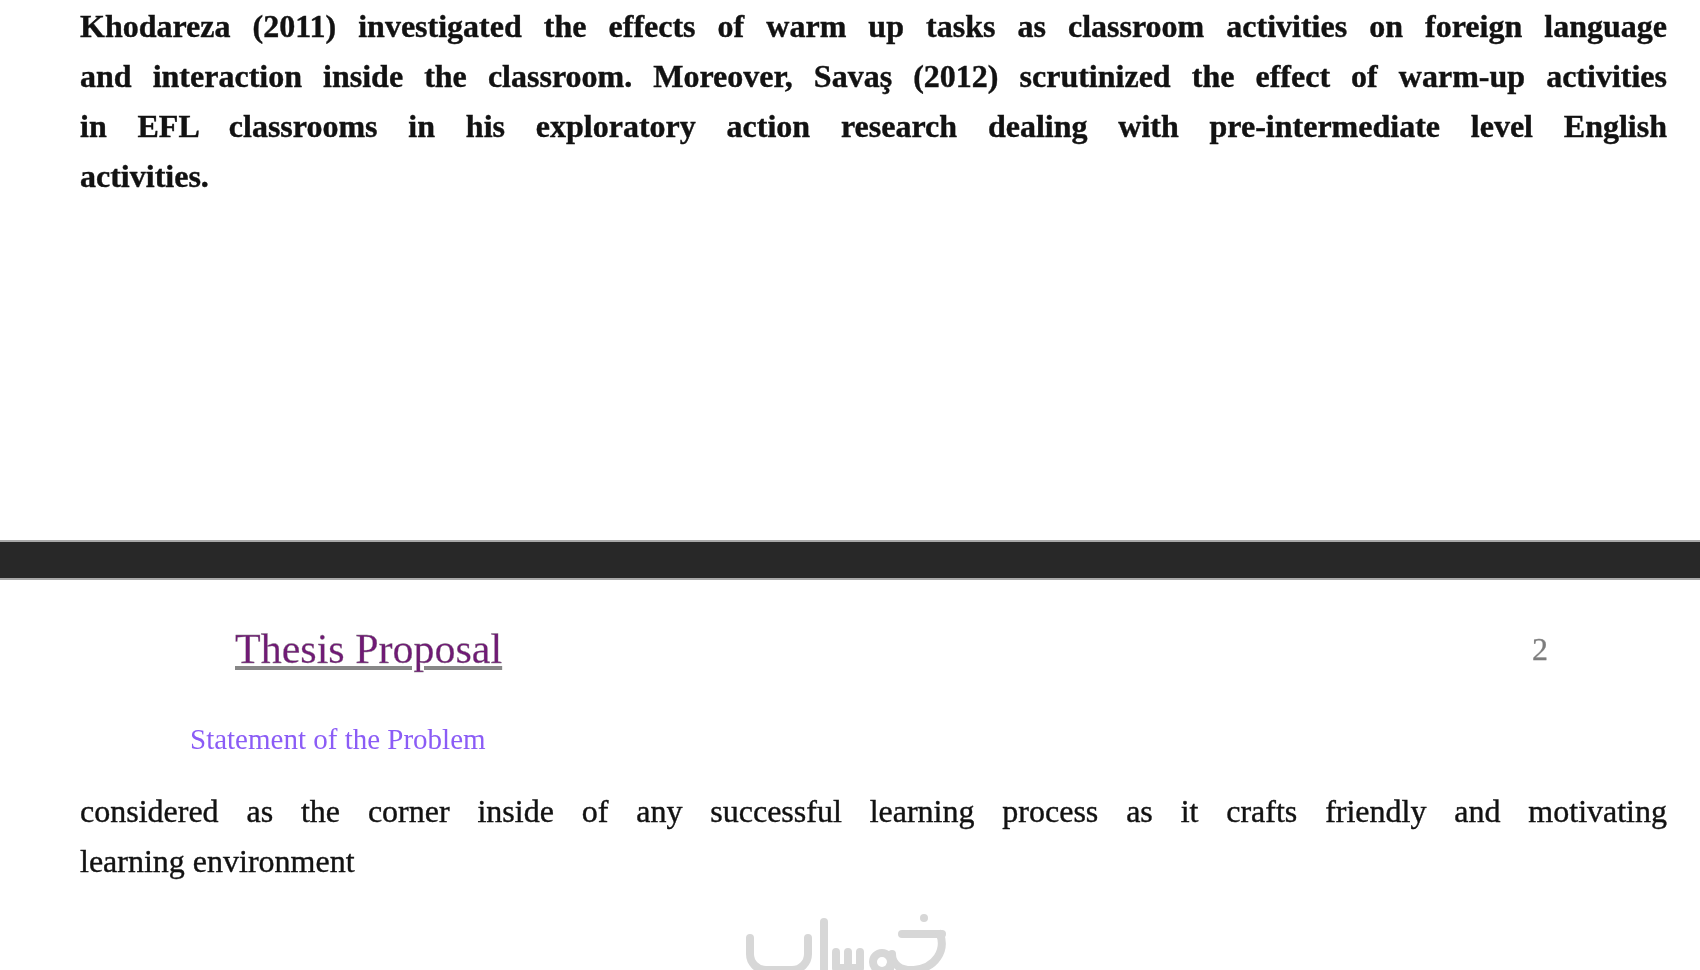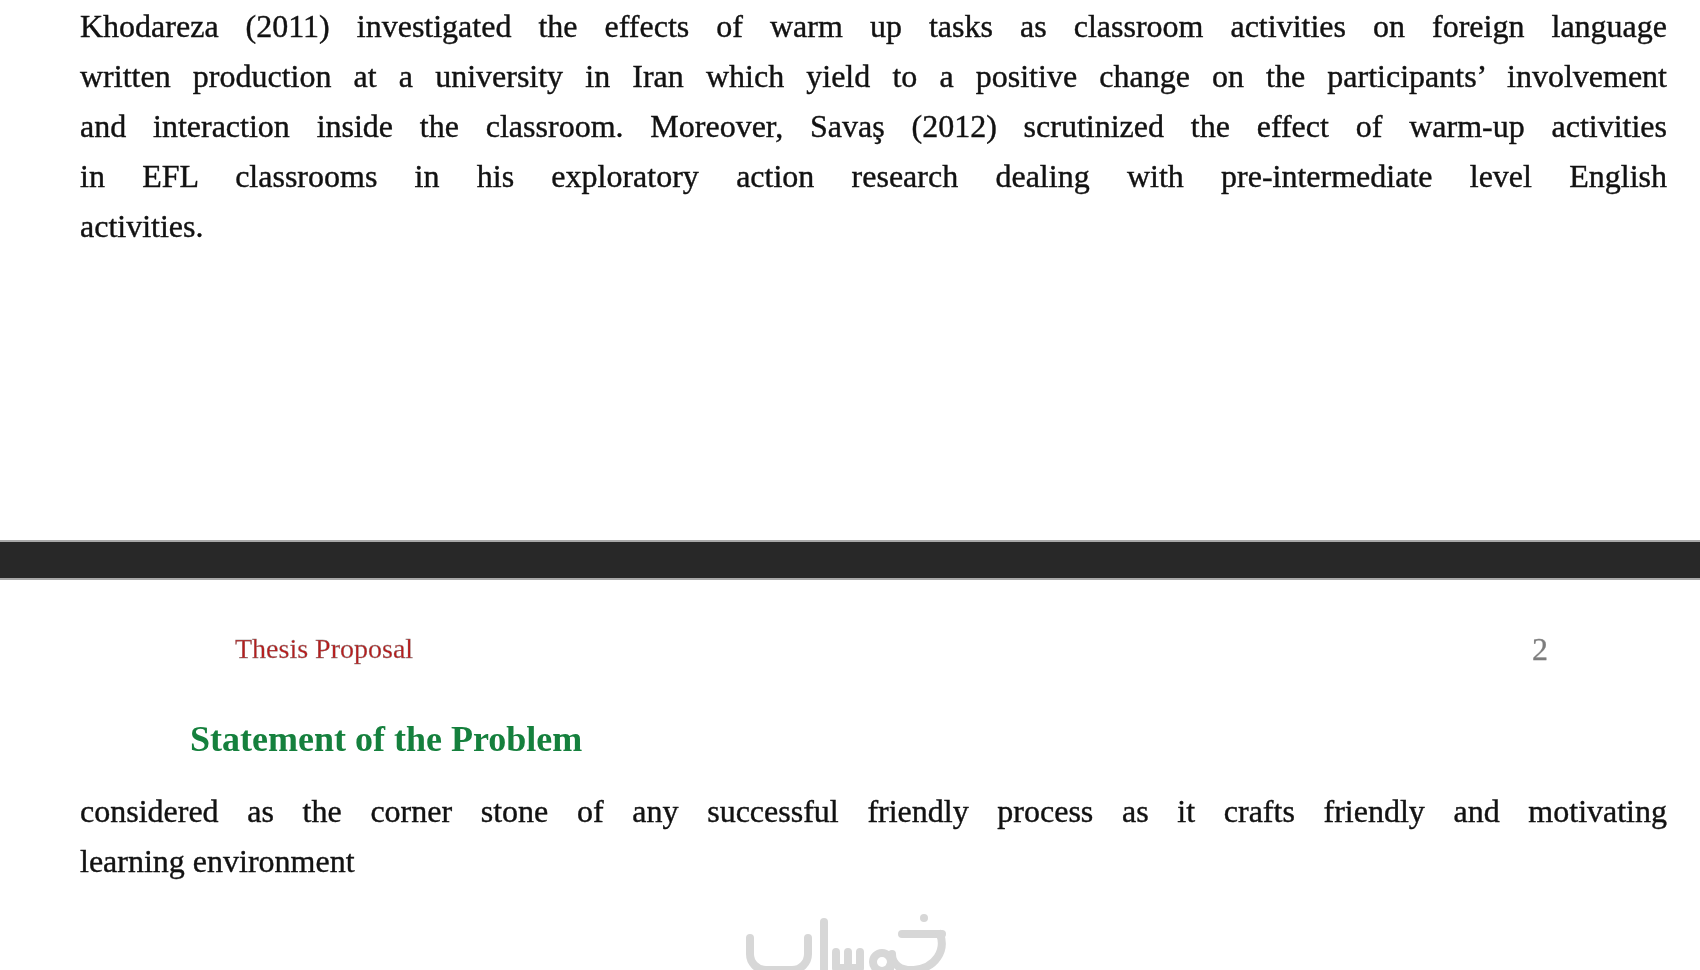--- a/index.html
+++ b/index.html
@@ -27,84 +27,84 @@
     text-align-last:justify;
     height:50px;
   }
   .tline.lastline{
     text-align:left;
     text-align-last:left;
   }
   .tline.firstline-indent{
     text-indent:160px;
   }
-  #para1{top:1px;}
+  #para1{top:1px;font-weight:bold;}
   #para2{top:786px;}
   .page-separator{
     position:absolute;
     left:0;top:540px;
     width:1700px;height:36px;
     background:#282828;
     border-top:2px solid #a8a8a8;
     border-bottom:2px solid #a8a8a8;
     z-index:3;
   }
   .running-head{
     position:absolute;
     left:235px;top:629px;
-    font-size:28px;line-height:40px;
-    color:#b91c1c;
+    font-size:42px;line-height:40px;
+    color:#701a75;
     -webkit-text-stroke:0.3px #878787;
     white-space:nowrap;
     z-index:2;
+    text-decoration:underline;
   }
   .page-number{
     position:absolute;
     left:1532px;top:629px;
     font-size:32px;line-height:40px;
     color:#7d7d7d;
     -webkit-text-stroke:0.3px #7d7d7d;
     z-index:2;
   }
   .section-heading{
     position:absolute;
     left:190px;top:719px;
-    font-size:36px;line-height:40px;
-    font-weight:bold;
-    color:#15803d;
+    font-size:29px;line-height:40px;
+    font-weight:normal;
+    color:#8b5cf6;
     white-space:nowrap;
     z-index:2;
   }
   .watermark{
     position:absolute;
     left:742px;top:912px;
     width:212px;height:92px;
     z-index:1;
   }
 </style>
 </head>
 <body>
 
 <div class="textblock" id="para1">
   <div class="tline">Khodareza (2011) investigated the effects of warm up tasks as classroom activities on foreign language</div>
-  <div class="tline">written production at a university in Iran which yield to a positive change on the participants’ involvement</div>
   <div class="tline">and interaction inside the classroom. Moreover, Savaş (2012) scrutinized the effect of warm-up activities</div>
   <div class="tline">in EFL classrooms in his exploratory action research dealing with pre-intermediate level English</div>
   <div class="tline lastline">activities.</div>
 </div>
 
 <div class="page-separator"></div>
 
 <div class="running-head">Thesis Proposal</div>
 <div class="page-number">2</div>
 
 <div class="section-heading">Statement of the Problem</div>
 
 <div class="textblock" id="para2">
-  <div class="tline">considered as the corner stone of any successful friendly process as it crafts friendly and motivating</div>
+  <div class="tline">considered as the corner inside of any successful learning process as it crafts friendly and motivating</div>
   <div class="tline lastline">learning environment</div>
 </div>
 
 <div class="watermark" aria-hidden="true">
   <svg width="212" height="92" viewBox="0 0 212 92">
     <g stroke="#d7d7d7" stroke-width="8" fill="none" stroke-linecap="round" stroke-linejoin="round">
 
       <path d="M8 26 v16 a16 16 0 0 0 16 16 h26 a16 16 0 0 0 16 -16 v-16"></path>
 
       <path d="M82 10 v48"></path>

